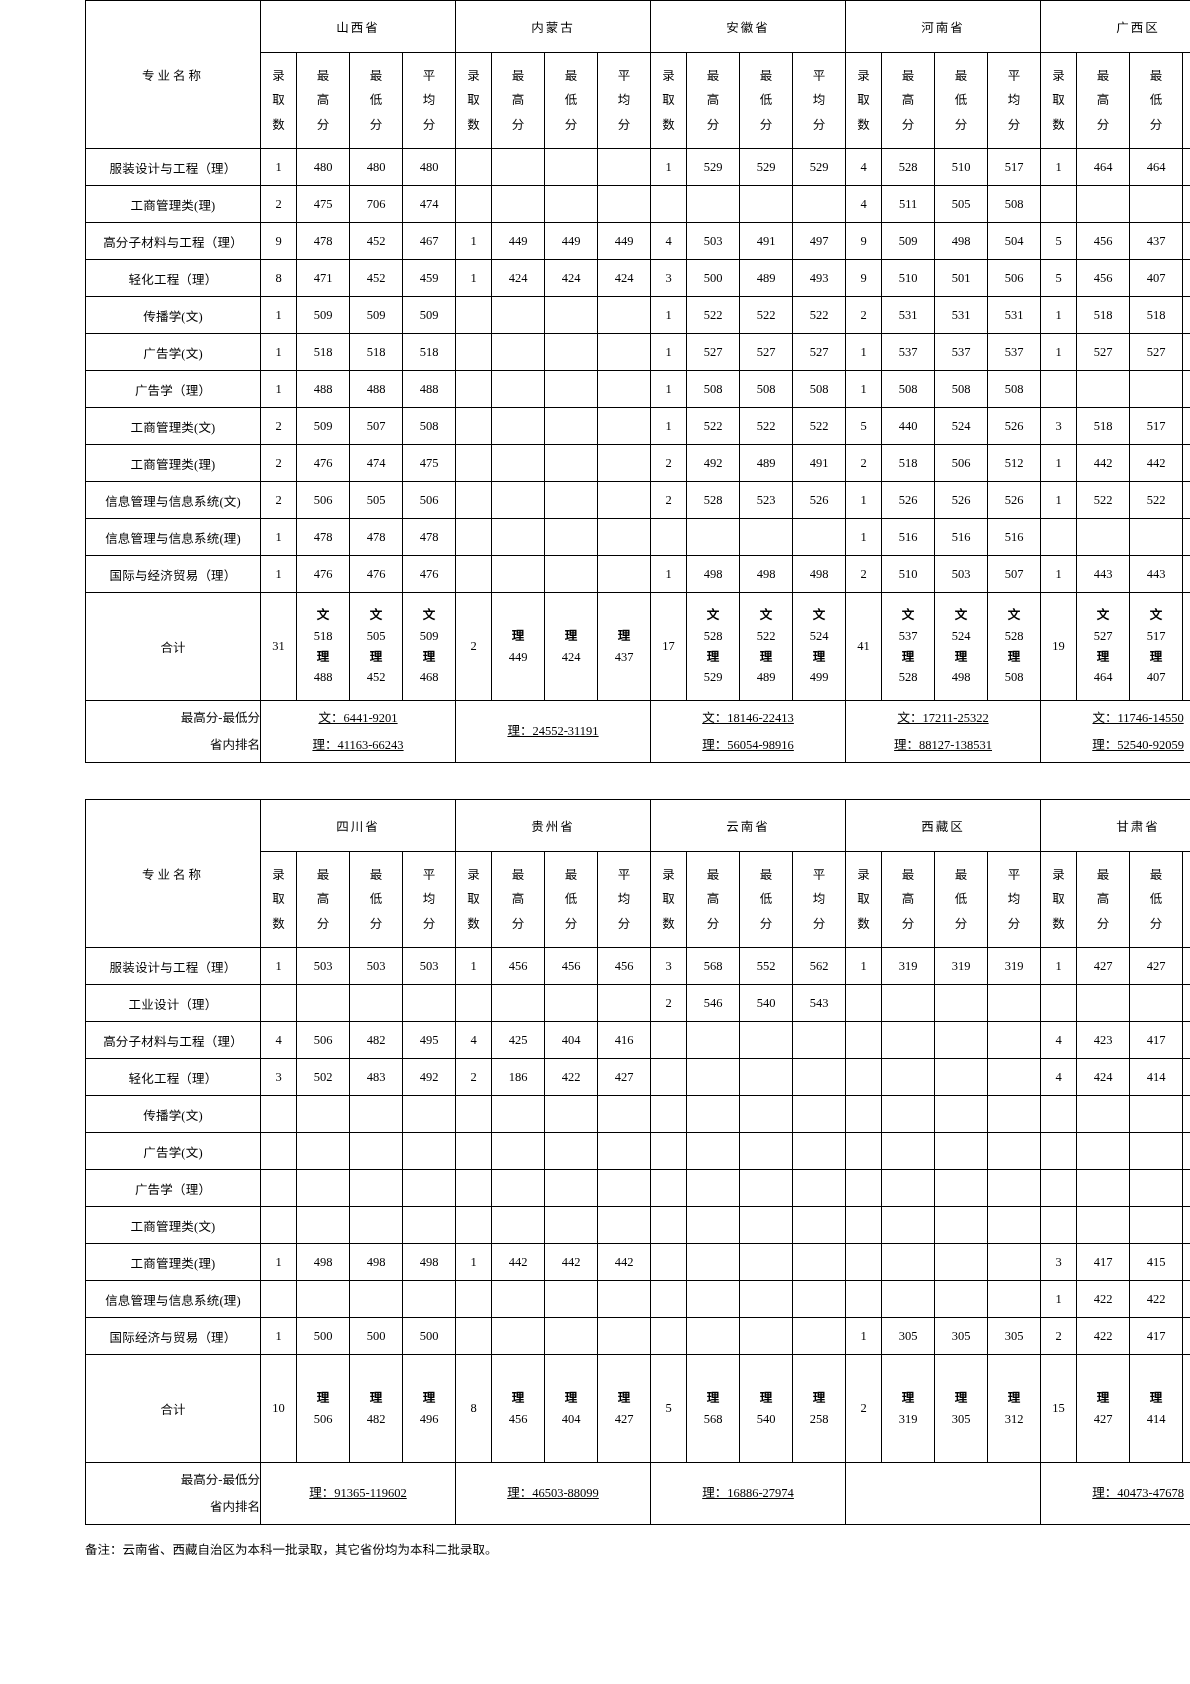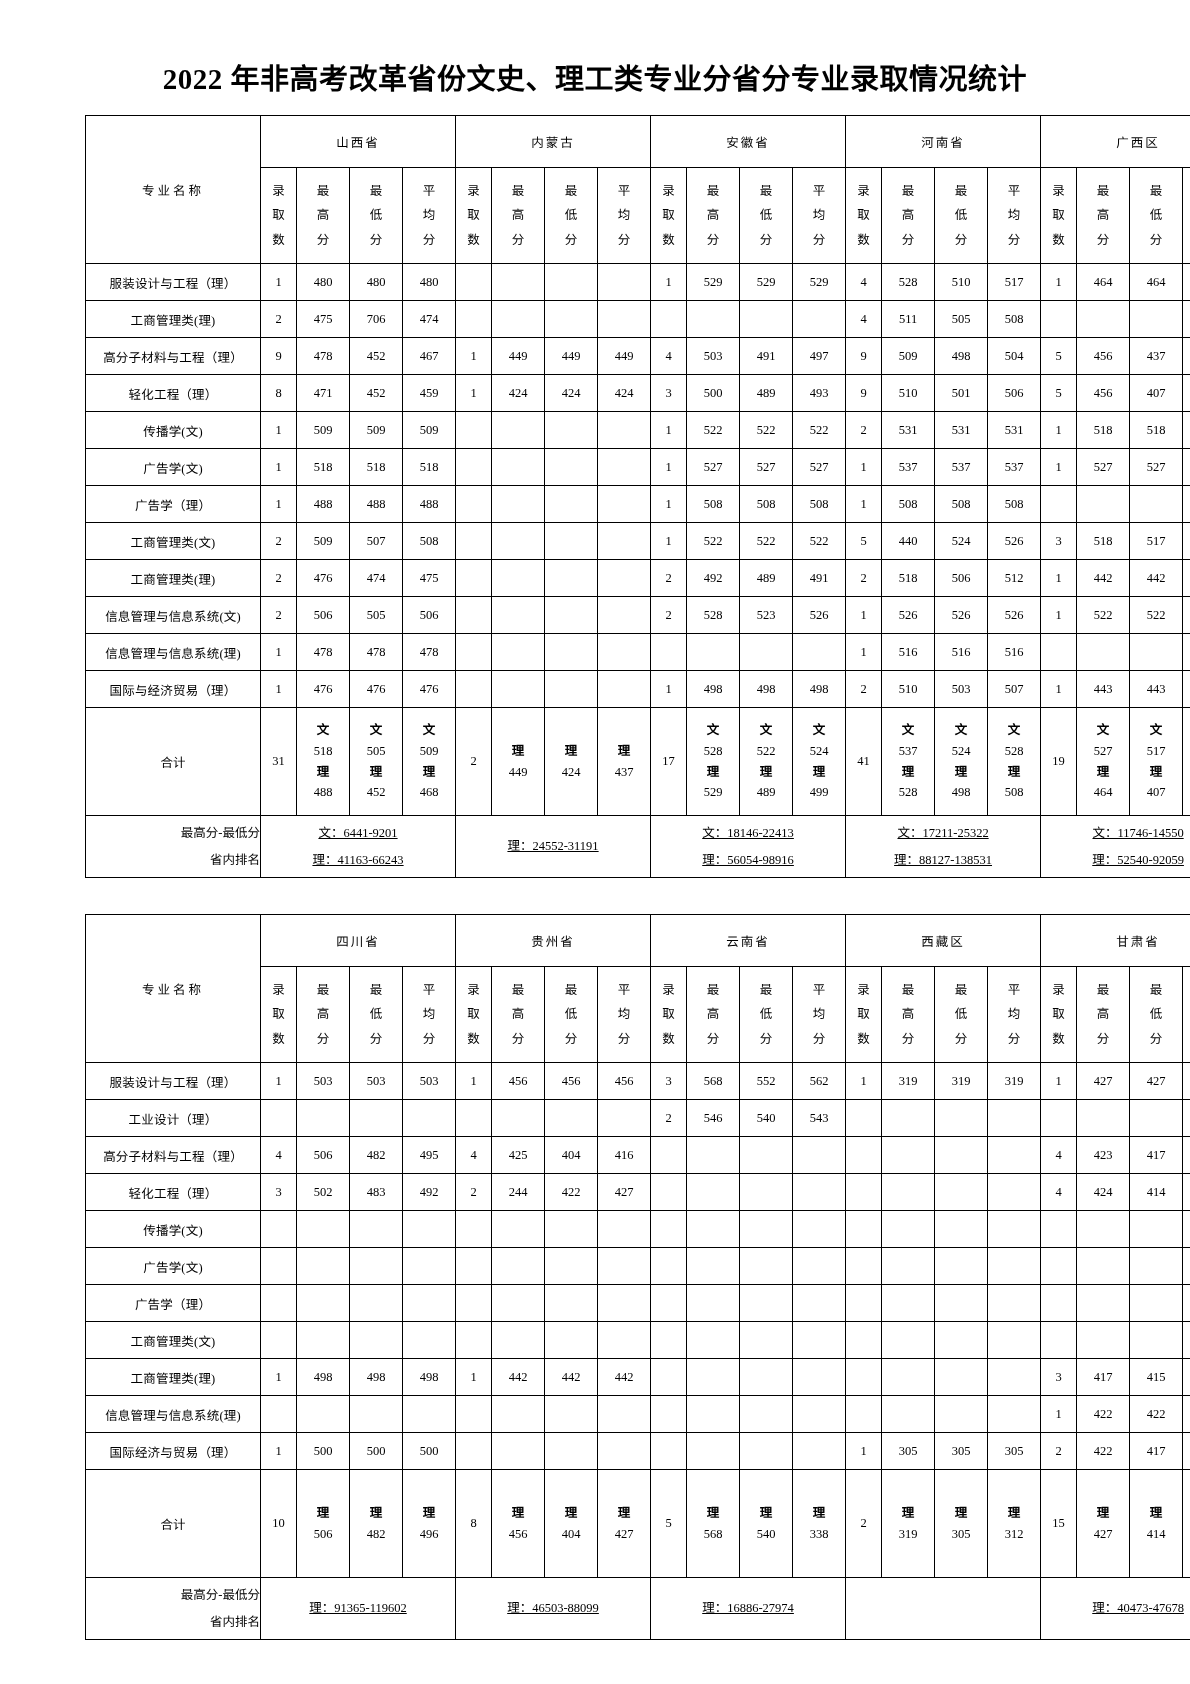--- a/index.html
+++ b/index.html
@@ -130,21 +130,20 @@
     padding-left: 0px;
     font-family: "Liberation Serif", "DejaVu Serif", serif;
   }
   .empty { }
 </style>
 </head>
 <body>
 
 <div class="page">
 
-  <h1 class="doc-title">2022 年非高考改革省份文史、理工类专业分省分专业录取情况统计</h1>
 
   <div class="table-wrap first">
     <table class="stat" id="table1">
       <colgroup>
         <col class="major">
         <col class="cnum">
           <col class="cscore">
           <col class="cscore">
           <col class="cscore">
         <col class="cnum">
@@ -877,21 +876,21 @@
             <td class="num">417</td>
             <td class="num">419</td>
           </tr>
           <tr class="data-row">
             <td class="major-cell">轻化工程（理）</td>
             <td class="num">3</td>
             <td class="num">502</td>
             <td class="num">483</td>
             <td class="num">492</td>
             <td class="num">2</td>
-            <td class="num">244</td>
+            <td class="num">186</td>
             <td class="num">422</td>
             <td class="num">427</td>
             <td class="num empty"></td>
             <td class="num empty"></td>
             <td class="num empty"></td>
             <td class="num empty"></td>
             <td class="num empty"></td>
             <td class="num empty"></td>
             <td class="num empty"></td>
             <td class="num empty"></td>
@@ -1093,21 +1092,21 @@
             <td class="stack">
               <span class="lbl">理</span>
               <span>568</span>
             </td>
             <td class="stack">
               <span class="lbl">理</span>
               <span>540</span>
             </td>
             <td class="stack">
               <span class="lbl">理</span>
-              <span>338</span>
+              <span>258</span>
             </td>
             <td class="num">2</td>
             <td class="stack">
               <span class="lbl">理</span>
               <span>319</span>
             </td>
             <td class="stack">
               <span class="lbl">理</span>
               <span>305</span>
             </td>
@@ -1145,14 +1144,15 @@
             </td>
             <td class="rank-val single" colspan="4"></td>
             <td class="rank-val single" colspan="4">
               <span>理：40473-47678</span>
             </td>
           </tr>
         </tbody>
     </table>
   </div>
 
+  <div class="note">备注：云南省、西藏自治区为本科一批录取，其它省份均为本科二批录取。</div>
 
 </div>
 
 </body></html>

